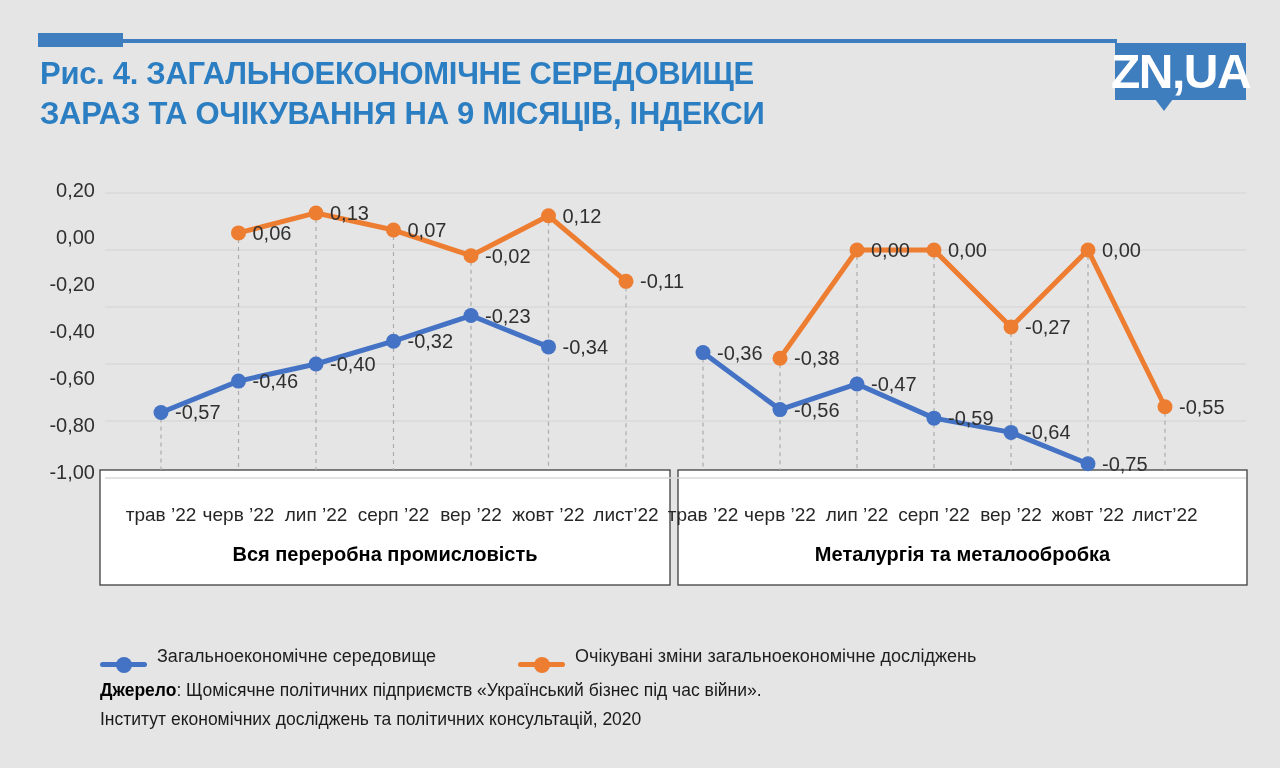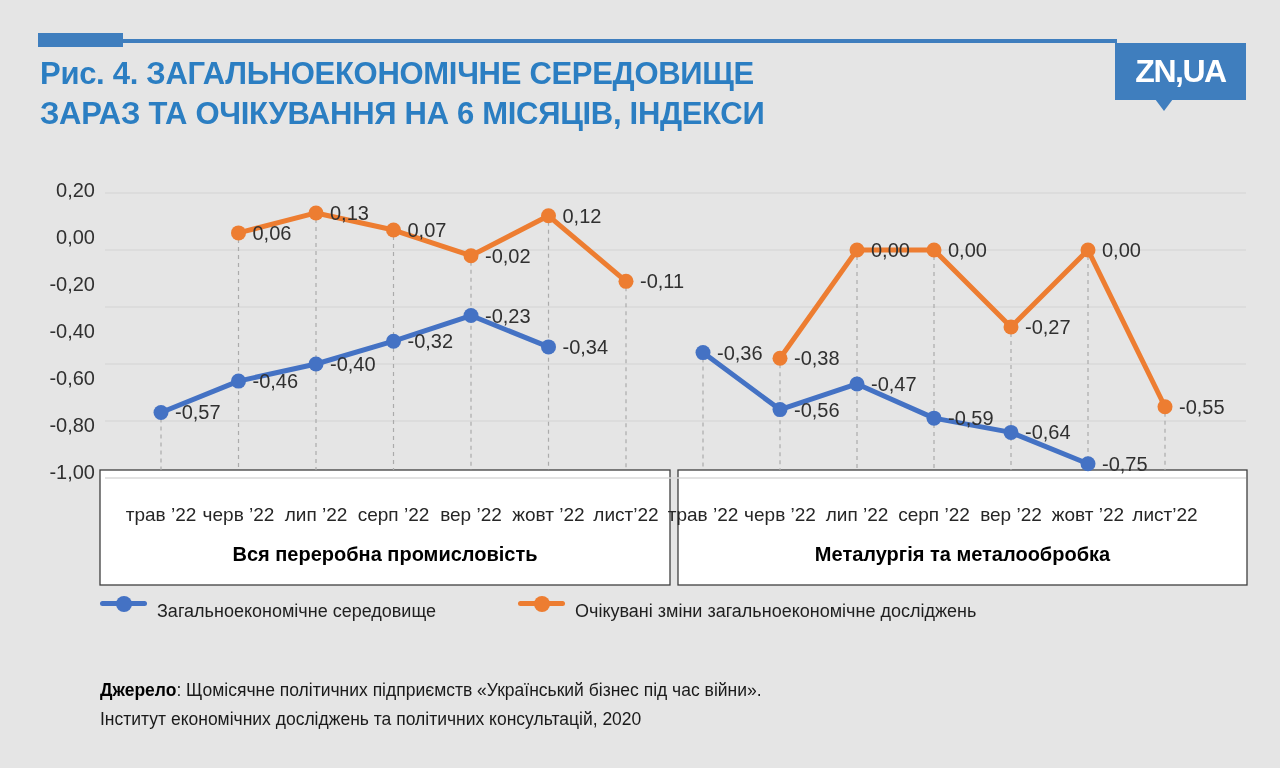--- a/index.html
+++ b/index.html
@@ -7,50 +7,50 @@
               font-family:"Liberation Sans", sans-serif; }
   #stage { position:relative; width:1280px; height:768px; background:#e5e5e5; }
 
   
   .accent-bar  { position:absolute; left:38px;  top:33px; width:85px;  height:14px; }
   .accent-line { position:absolute; left:122px; top:39px; width:995px; height:4px; }
   .title { position:absolute; left:40px; top:54px; font-size:31px; font-weight:bold;
            line-height:40px; letter-spacing:-0.3px; }
   .logo { position:absolute; left:1115px; top:43px; width:131px; height:57px;
           display:flex; align-items:center; justify-content:center; }
-  .logo-text { color:#fff; font-size:32px; font-weight:bold; letter-spacing:-1.5px; }
+  .logo-text { color:#fff; font-size:48px; font-weight:bold; letter-spacing:-1.5px; }
   .logo-tail { position:absolute; left:40px; bottom:-11px; width:0; height:0;
                border-left:9px solid transparent; border-right:9px solid transparent;
                border-top:12px solid #3f7ebe; }
 
   
   #chart { position:absolute; left:0; top:160px; width:1280px; height:450px; }
 
   
-  .legend-item { position:absolute; top:601px; display:flex; align-items:flex-start; height:26px; }
+  .legend-item { position:absolute; top:641px; display:flex; align-items:flex-end; height:26px; }
   .leg-marker { position:relative; width:47px; height:5px; border-radius:3px; margin-right:10px; }
   .leg-dot { position:absolute; left:50%; top:50%; width:16px; height:16px;
              border-radius:50%; transform:translate(-50%,-50%); }
   .leg-label { font-size:18px; color:#1f1f1f; }
 
   
   .source { position:absolute; left:100px; top:676px; width:760px;
             font-size:17.5px; line-height:28.5px; color:#1a1a1a; }
   .source b { color:#000;margin-top:8px; }
 </style>
 </head>
 <body>
 
 <div id="stage">
 
   <div class="accent-bar" style="background: rgb(63, 126, 190);"></div>
   <div class="accent-line" style="background: rgb(63, 126, 190);"></div>
   <div class="title" style="color: rgb(43, 126, 194);">
     <div>Рис. 4. ЗАГАЛЬНОЕКОНОМІЧНЕ СЕРЕДОВИЩЕ</div>
-    <div>ЗАРАЗ ТА ОЧІКУВАННЯ НА 6 МІСЯЦІВ, ІНДЕКСИ</div>
+    <div>ЗАРАЗ ТА ОЧІКУВАННЯ НА 9 МІСЯЦІВ, ІНДЕКСИ</div>
   </div>
   <div class="logo" style="background: rgb(63, 126, 190);">
     <span class="logo-text">ZN,UA</span>
     <span class="logo-tail"></span>
   </div>
 
   <svg id="chart" viewBox="0 160 1280 450">
       <line x1="105" y1="193" x2="1246" y2="193" stroke="#d9d9d9" stroke-width="1.3"></line>
       <line x1="105" y1="250" x2="1246" y2="250" stroke="#d9d9d9" stroke-width="1.3"></line>
       <line x1="105" y1="307" x2="1246" y2="307" stroke="#d9d9d9" stroke-width="1.3"></line>

